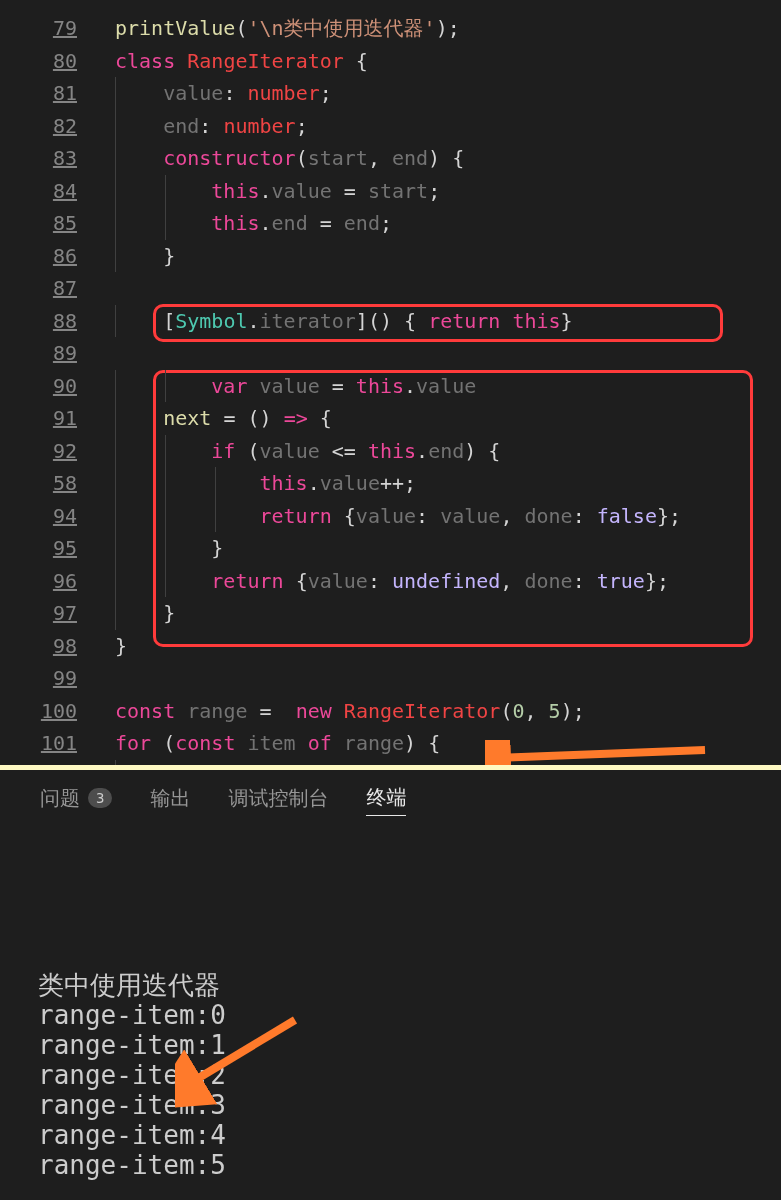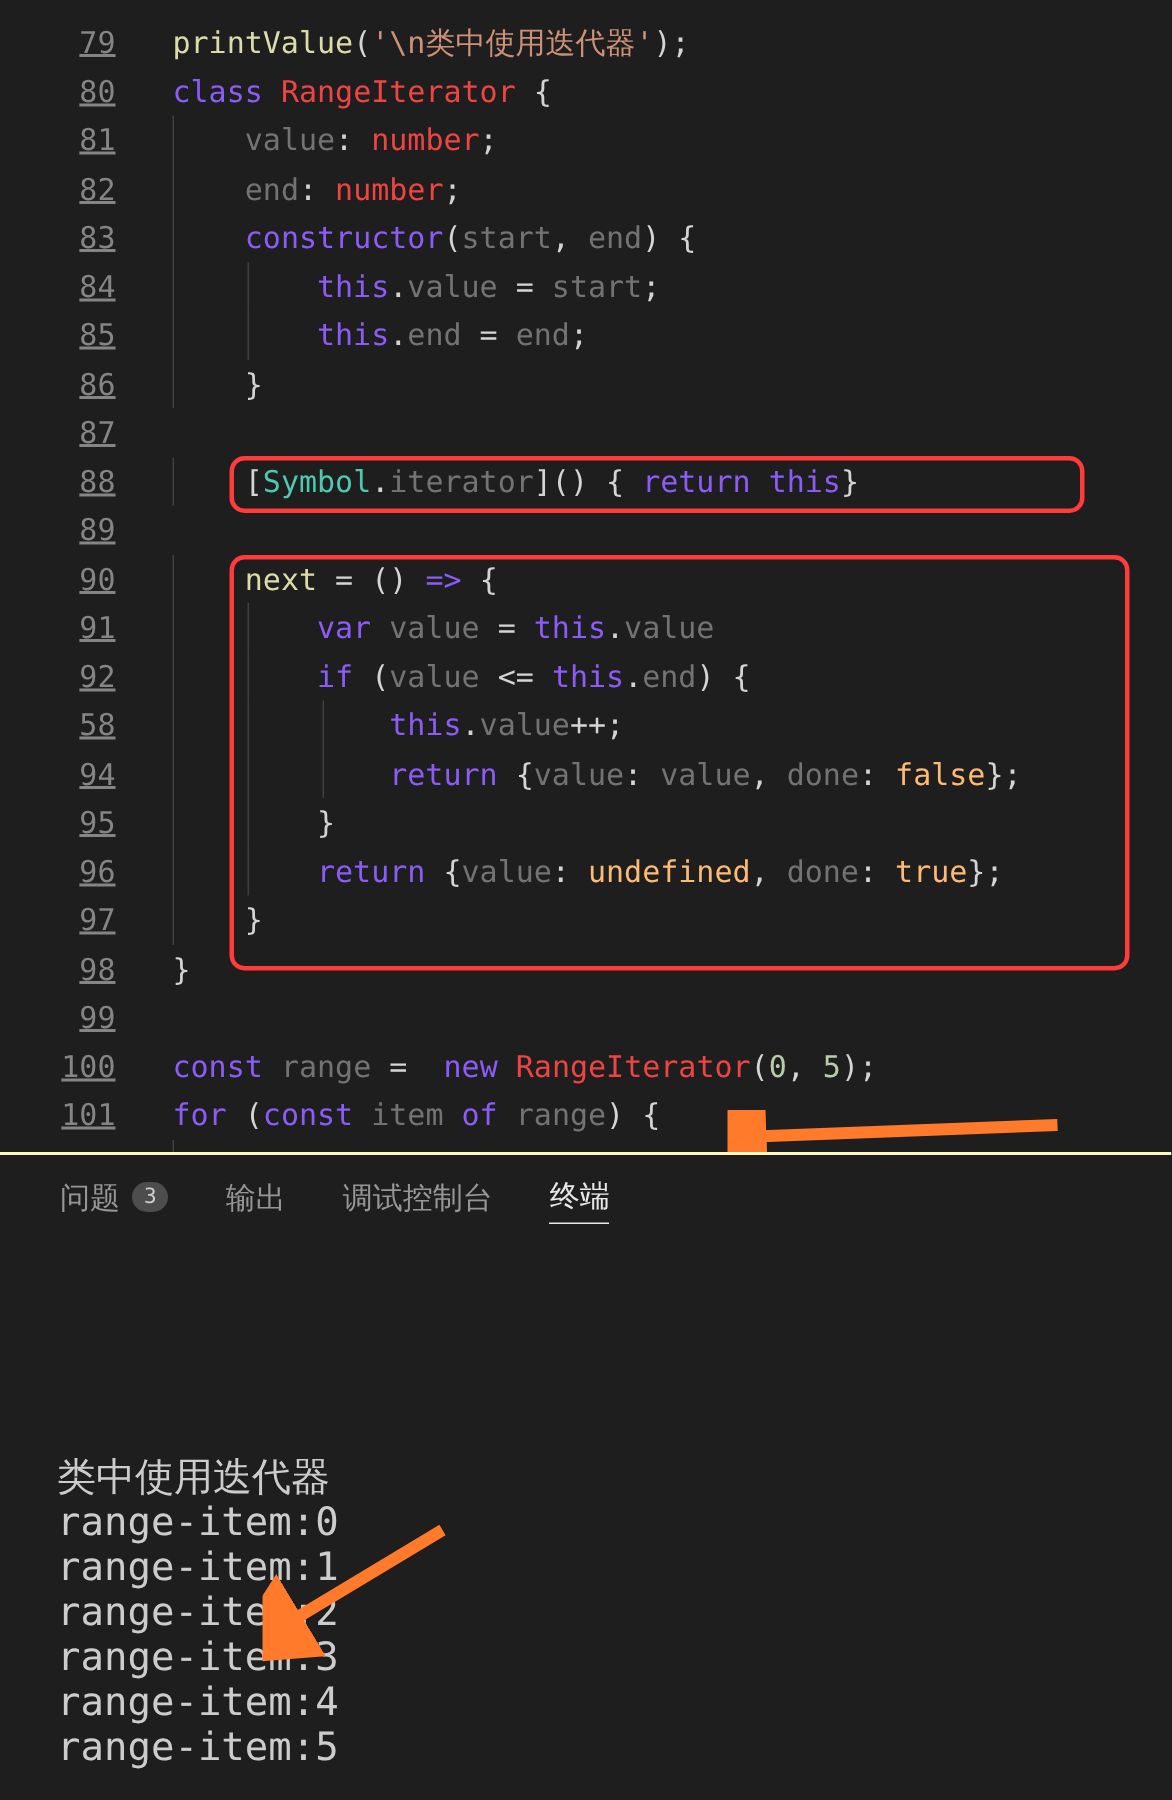--- a/index.html
+++ b/index.html
@@ -51,27 +51,27 @@
 .indent-guide {
   border-left: 1px solid #404040;
   display: inline-block;
   width: 0;
   height: 100%;
   vertical-align: top;
   position: absolute;
 }
 .tok-fn { color: #dcdcaa; }
 .tok-str { color: #ce9178; }
-.tok-kw { color: #8b5cf6; }
+.tok-kw { color: #ec4899; }
 .tok-type { color: #ef4444; }
 .tok-var { color: #737373; }
 .tok-num { color: #b5cea8; }
 .tok-punc { color: #d4d4d4; }
 .tok-obj { color: #4ec9b0; }
-.tok-const { color: #fdba74; }
+.tok-const { color: #c4b5fd; }
 .tok-op { color: #d4d4d4; }
 
 .highlight-box-1 {
   position: absolute;
   border: 3px solid #ff3b3b;
   border-radius: 10px;
   top: 304px;
   left: 58px;
   width: 570px;
   height: 38px;
@@ -95,21 +95,21 @@
 }
 .arrow-2 {
   position: absolute;
   top: 1010px;
   left: 175px;
   pointer-events: none;
 }
 
 .panel {
   background: #1e1e1e;
-  border-top: 2px solid #fef9c3;
+  border-top: 5px solid #fef9c3;
 }
 .tabs {
   display: flex;
   gap: 38px;
   padding: 14px 40px;
   align-items: center;
   color: #969696;
   font-size: 20px;
 }
 .tab {
@@ -184,22 +184,22 @@
       <div class="line"><span></span><span class="tok-kw">class</span><span> </span><span class="tok-type">RangeIterator</span><span> </span><span class="tok-punc">{</span></div>
       <div class="line"><span class="indent-guide" style="left: 0px;"></span><span>    </span><span class="tok-var">value</span><span class="tok-punc">:</span><span> </span><span class="tok-type">number</span><span class="tok-punc">;</span></div>
       <div class="line"><span class="indent-guide" style="left: 0px;"></span><span>    </span><span class="tok-var">end</span><span class="tok-punc">:</span><span> </span><span class="tok-type">number</span><span class="tok-punc">;</span></div>
       <div class="line"><span class="indent-guide" style="left: 0px;"></span><span>    </span><span class="tok-kw">constructor</span><span class="tok-punc">(</span><span class="tok-var">start</span><span class="tok-punc">,</span><span> </span><span class="tok-var">end</span><span class="tok-punc">)</span><span> </span><span class="tok-punc">{</span></div>
       <div class="line"><span class="indent-guide" style="left: 0px;"></span><span class="indent-guide" style="left: 50px;"></span><span>        </span><span class="tok-kw">this</span><span class="tok-punc">.</span><span class="tok-var">value</span><span> </span><span class="tok-op">=</span><span> </span><span class="tok-var">start</span><span class="tok-punc">;</span></div>
       <div class="line"><span class="indent-guide" style="left: 0px;"></span><span class="indent-guide" style="left: 50px;"></span><span>        </span><span class="tok-kw">this</span><span class="tok-punc">.</span><span class="tok-var">end</span><span> </span><span class="tok-op">=</span><span> </span><span class="tok-var">end</span><span class="tok-punc">;</span></div>
       <div class="line"><span class="indent-guide" style="left: 0px;"></span><span>    </span><span class="tok-punc">}</span></div>
       <div class="line"><span></span></div>
       <div class="line"><span class="indent-guide" style="left: 0px;"></span><span>    </span><span class="tok-punc">[</span><span class="tok-obj">Symbol</span><span class="tok-punc">.</span><span class="tok-var">iterator</span><span class="tok-punc">]</span><span class="tok-punc">()</span><span> </span><span class="tok-punc">{</span><span> </span><span class="tok-kw">return</span><span> </span><span class="tok-kw">this</span><span class="tok-punc">}</span></div>
       <div class="line"><span></span></div>
+      <div class="line"><span class="indent-guide" style="left: 0px;"></span><span class="indent-guide" style="left: 50px;"></span><span>        </span><span class="tok-kw">var</span><span> </span><span class="tok-var">value</span><span> </span><span class="tok-op">=</span><span> </span><span class="tok-kw">this</span><span class="tok-punc">.</span><span class="tok-var">value</span></div>
       <div class="line"><span class="indent-guide" style="left: 0px;"></span><span>    </span><span class="tok-fn">next</span><span> </span><span class="tok-op">=</span><span> </span><span class="tok-punc">()</span><span> </span><span class="tok-kw">=&gt;</span><span> </span><span class="tok-punc">{</span></div>
-      <div class="line"><span class="indent-guide" style="left: 0px;"></span><span class="indent-guide" style="left: 50px;"></span><span>        </span><span class="tok-kw">var</span><span> </span><span class="tok-var">value</span><span> </span><span class="tok-op">=</span><span> </span><span class="tok-kw">this</span><span class="tok-punc">.</span><span class="tok-var">value</span></div>
       <div class="line"><span class="indent-guide" style="left: 0px;"></span><span class="indent-guide" style="left: 50px;"></span><span>        </span><span class="tok-kw">if</span><span> </span><span class="tok-punc">(</span><span class="tok-var">value</span><span> </span><span class="tok-op">&lt;=</span><span> </span><span class="tok-kw">this</span><span class="tok-punc">.</span><span class="tok-var">end</span><span class="tok-punc">)</span><span> </span><span class="tok-punc">{</span></div>
       <div class="line"><span class="indent-guide" style="left: 0px;"></span><span class="indent-guide" style="left: 50px;"></span><span class="indent-guide" style="left: 100px;"></span><span>            </span><span class="tok-kw">this</span><span class="tok-punc">.</span><span class="tok-var">value</span><span class="tok-op">++</span><span class="tok-punc">;</span></div>
       <div class="line"><span class="indent-guide" style="left: 0px;"></span><span class="indent-guide" style="left: 50px;"></span><span class="indent-guide" style="left: 100px;"></span><span>            </span><span class="tok-kw">return</span><span> </span><span class="tok-punc">{</span><span class="tok-var">value</span><span class="tok-punc">:</span><span> </span><span class="tok-var">value</span><span class="tok-punc">,</span><span> </span><span class="tok-var">done</span><span class="tok-punc">:</span><span> </span><span class="tok-const">false</span><span class="tok-punc">}</span><span class="tok-punc">;</span></div>
       <div class="line"><span class="indent-guide" style="left: 0px;"></span><span class="indent-guide" style="left: 50px;"></span><span>        </span><span class="tok-punc">}</span></div>
       <div class="line"><span class="indent-guide" style="left: 0px;"></span><span class="indent-guide" style="left: 50px;"></span><span>        </span><span class="tok-kw">return</span><span> </span><span class="tok-punc">{</span><span class="tok-var">value</span><span class="tok-punc">:</span><span> </span><span class="tok-const">undefined</span><span class="tok-punc">,</span><span> </span><span class="tok-var">done</span><span class="tok-punc">:</span><span> </span><span class="tok-const">true</span><span class="tok-punc">}</span><span class="tok-punc">;</span></div>
       <div class="line"><span class="indent-guide" style="left: 0px;"></span><span>    </span><span class="tok-punc">}</span></div>
       <div class="line"><span></span><span class="tok-punc">}</span></div>
       <div class="line"><span></span></div>
       <div class="line"><span></span><span class="tok-kw">const</span><span> </span><span class="tok-var">range</span><span> </span><span class="tok-op">=</span><span>  </span><span class="tok-kw">new</span><span> </span><span class="tok-type">RangeIterator</span><span class="tok-punc">(</span><span class="tok-num">0</span><span class="tok-punc">,</span><span> </span><span class="tok-num">5</span><span class="tok-punc">)</span><span class="tok-punc">;</span></div>
       <div class="line"><span></span><span class="tok-kw">for</span><span> </span><span class="tok-punc">(</span><span class="tok-kw">const</span><span> </span><span class="tok-var">item</span><span> </span><span class="tok-kw">of</span><span> </span><span class="tok-var">range</span><span class="tok-punc">)</span><span> </span><span class="tok-punc">{</span></div>

